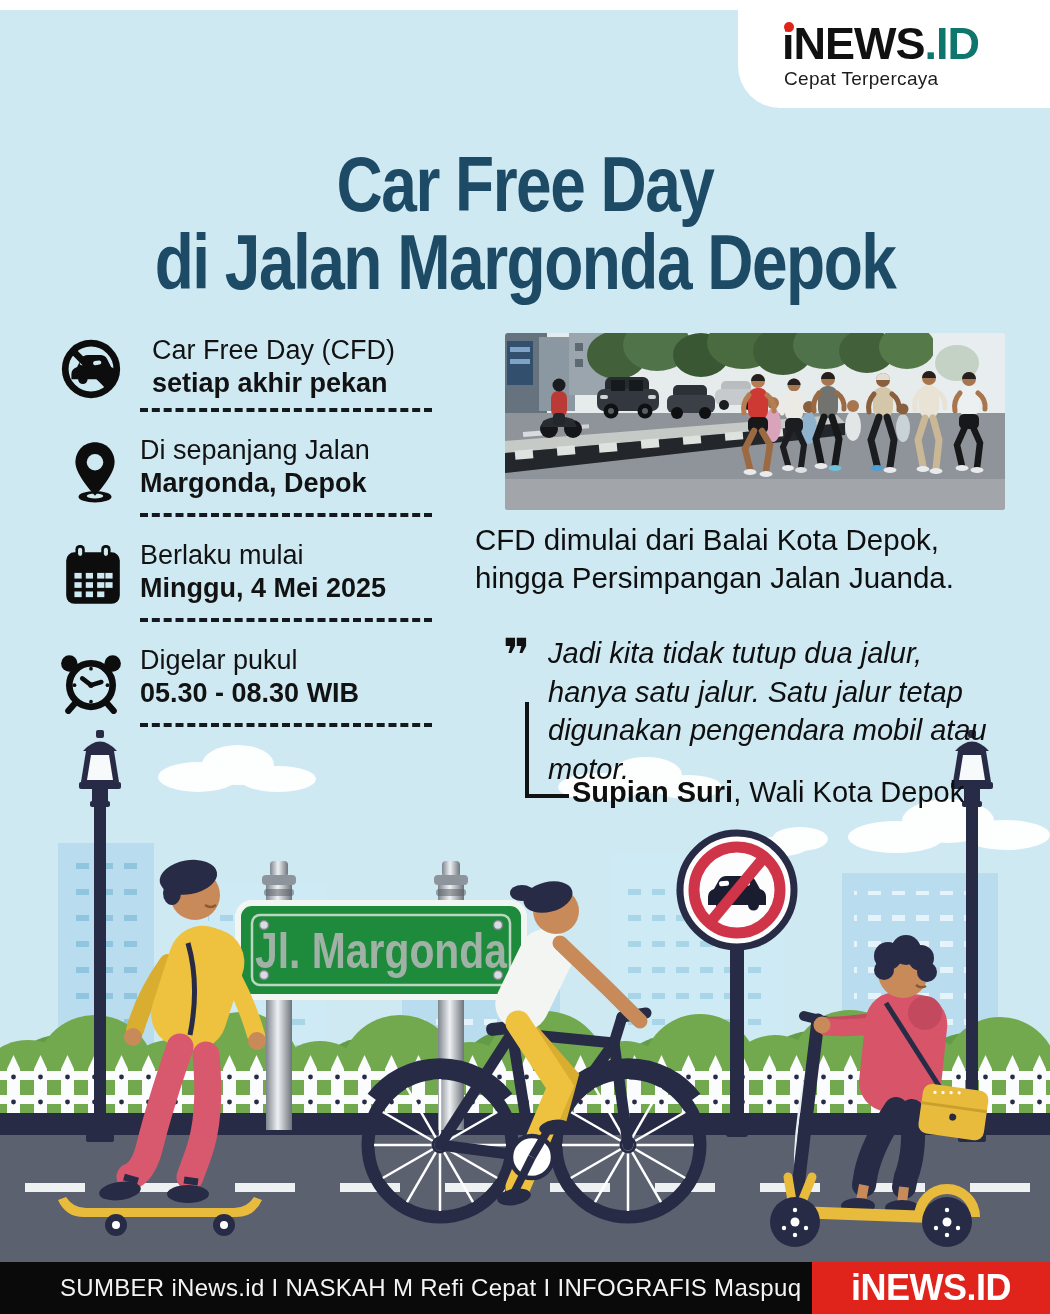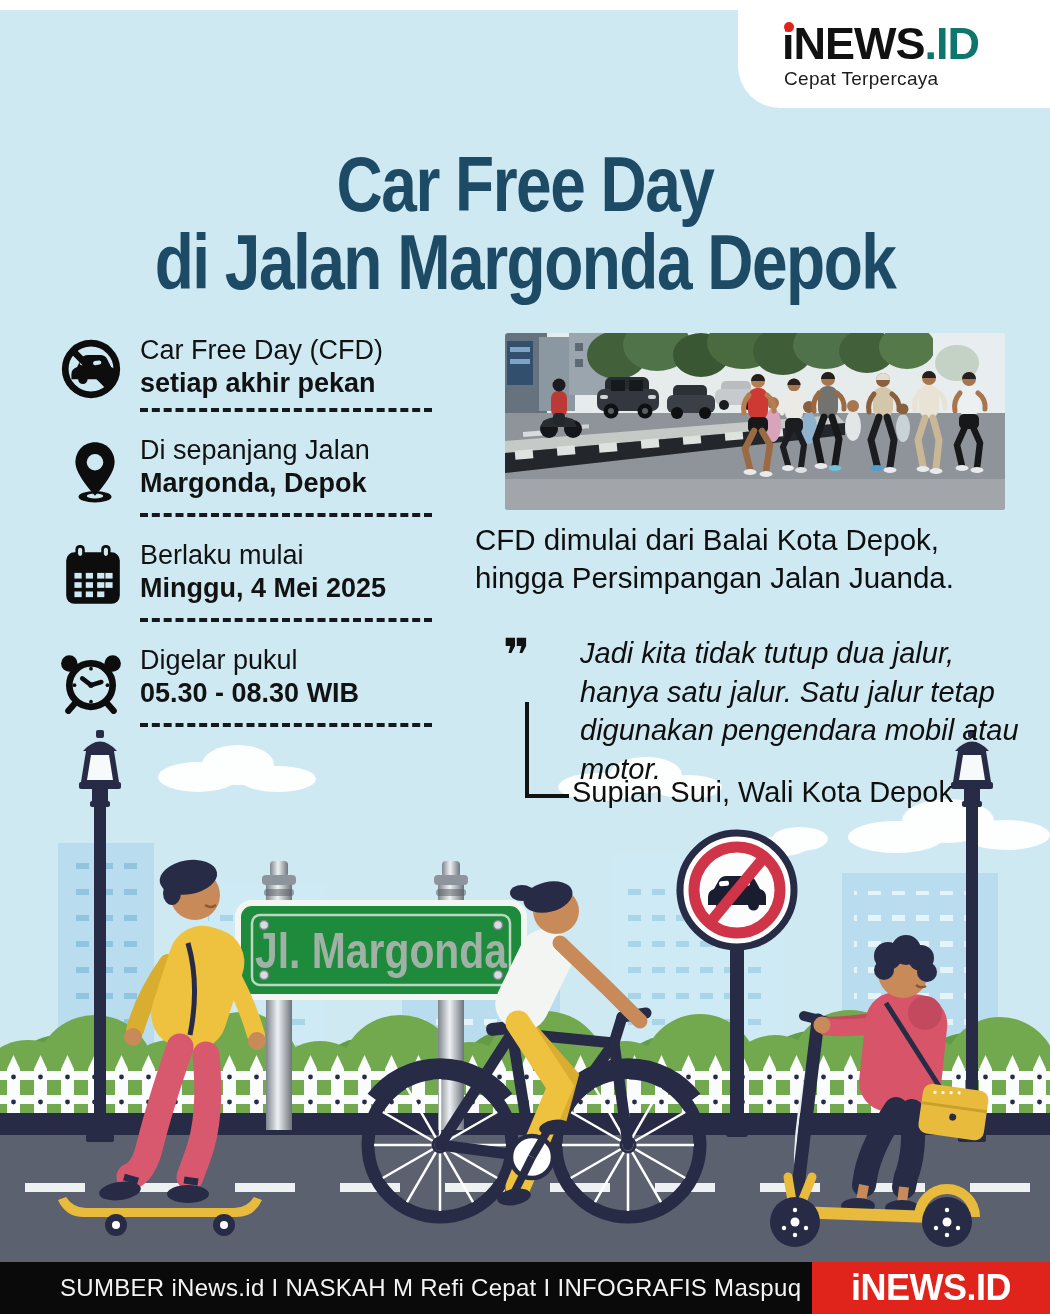--- a/index.html
+++ b/index.html
@@ -21,24 +21,24 @@
   
   .fact-icon{width:66px;height:66px;}
   .fact-text{width:330px;font-size:27px;line-height:33px;color:#121212;}
   .fact-text .b{font-weight:700;}
   .dashsep{width:292px;border-top:4px dashed #15181c;}
   
   #photo{left:505px;top:333px;width:500px;height:177px;border-radius:3px;overflow:hidden;}
   #caption{left:475px;top:521px;width:490px;font-size:29.5px;line-height:38px;color:#0f0f0f;}
   
   #qmark{left:503px;top:628px;font-size:46px;font-weight:700;color:#111;font-family:"DejaVu Sans",sans-serif;}
-  #qtext{left:548px;top:634px;width:452px;font-size:29px;line-height:38.5px;font-style:italic;color:#0f0f0f;margin-left:32px;}
+  #qtext{left:548px;top:634px;width:452px;font-size:29px;line-height:38.5px;font-style:italic;color:#0f0f0f;}
   #qconnector{left:525px;top:702px;width:40px;height:92px;border-left:4px solid #121212;border-bottom:4px solid #121212;}
   #qattr{left:572px;top:776px;font-size:29px;color:#0f0f0f;}
-  #qattr .b{font-weight:400;}
+  #qattr .b{font-weight:700;}
   
   #illus{left:0;top:725px;width:1050px;height:537px;}
   
   #footer{left:0;top:1262px;width:1050px;height:52px;background:#0a0a0a;}
   #footer-text{left:60px;top:1274px;font-size:24px;color:#f4f4f4;letter-spacing:.3px;}
   #footer-text .b{font-weight:400;}
   #footer-badge{right:0;top:1262px;width:238px;height:52px;background:#e0241c;display:flex;align-items:center;justify-content:center;}
   #footer-badge span{color:#ffffff;font-weight:700;font-size:36px;letter-spacing:-.5px;}
 </style>
 </head>
@@ -60,21 +60,21 @@
   <div class="abs" style="left:58px;top:336px;">
     <span class="abs fact-icon" style="left:0;top:0;">
       <svg width="66" height="66" viewBox="0 0 64 64">
         <circle cx="32" cy="32" r="25" fill="none" stroke="#0d0d0d" stroke-width="6.5"></circle>
         <path d="M13 37 q0 -5 5.5 -7 l4 -8 q2 -3.5 6.5 -3.5 h12 q4.5 0 6.5 3.5 l4 8 q5.5 2 5.5 7 v5 h-4.5 a4.6 4.6 0 0 1 -9.2 0 h-14.6 a4.6 4.6 0 0 1 -9.2 0 H13 z" fill="#0d0d0d"></path>
         <rect x="21" y="24" width="8" height="4" rx="2" fill="#cfe9f3" transform="rotate(-8 25 26)"></rect>
         <rect x="34" y="24" width="8" height="4" rx="2" fill="#cfe9f3" transform="rotate(-8 38 26)"></rect>
         <line x1="13.5" y1="13.5" x2="50.5" y2="50.5" stroke="#0d0d0d" stroke-width="6.5"></line>
       </svg>
     </span>
-    <div class="abs fact-text" style="left:82px;top:-2px;">
+    <div class="abs fact-text" style="left:94px;top:-2px;">
       <div>Car Free Day (CFD)</div>
       <div class="b">setiap akhir pekan</div>
     </div>
   </div>
   <div class="abs dashsep" style="left:140px;top:408px;"></div>
 
   <div class="abs" style="left:62px;top:438px;">
     <span class="abs fact-icon" style="left:0;top:0;">
       <svg width="66" height="66" viewBox="0 0 64 64">
         <ellipse cx="32" cy="57" rx="16" ry="5.5" fill="#0d0d0d"></ellipse>

